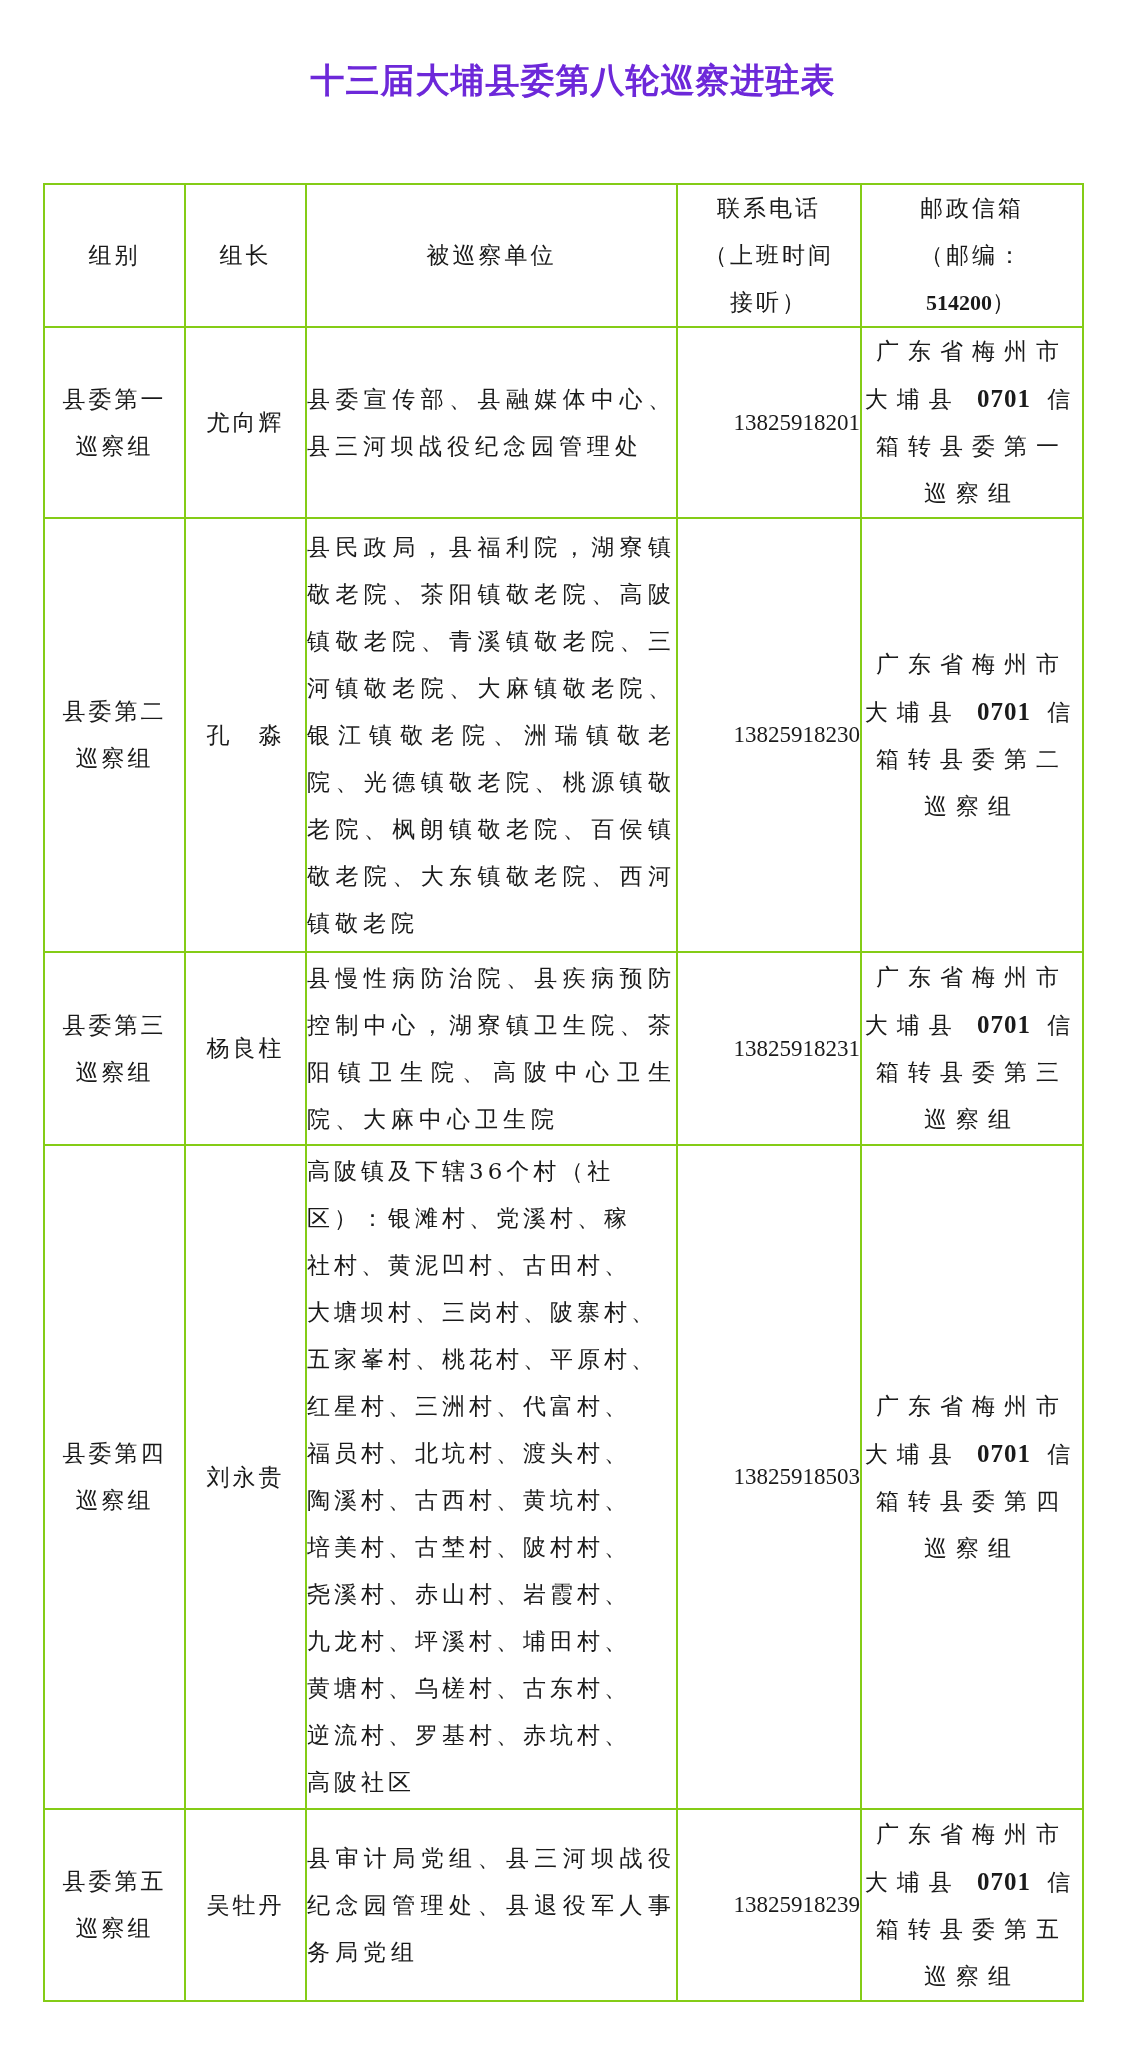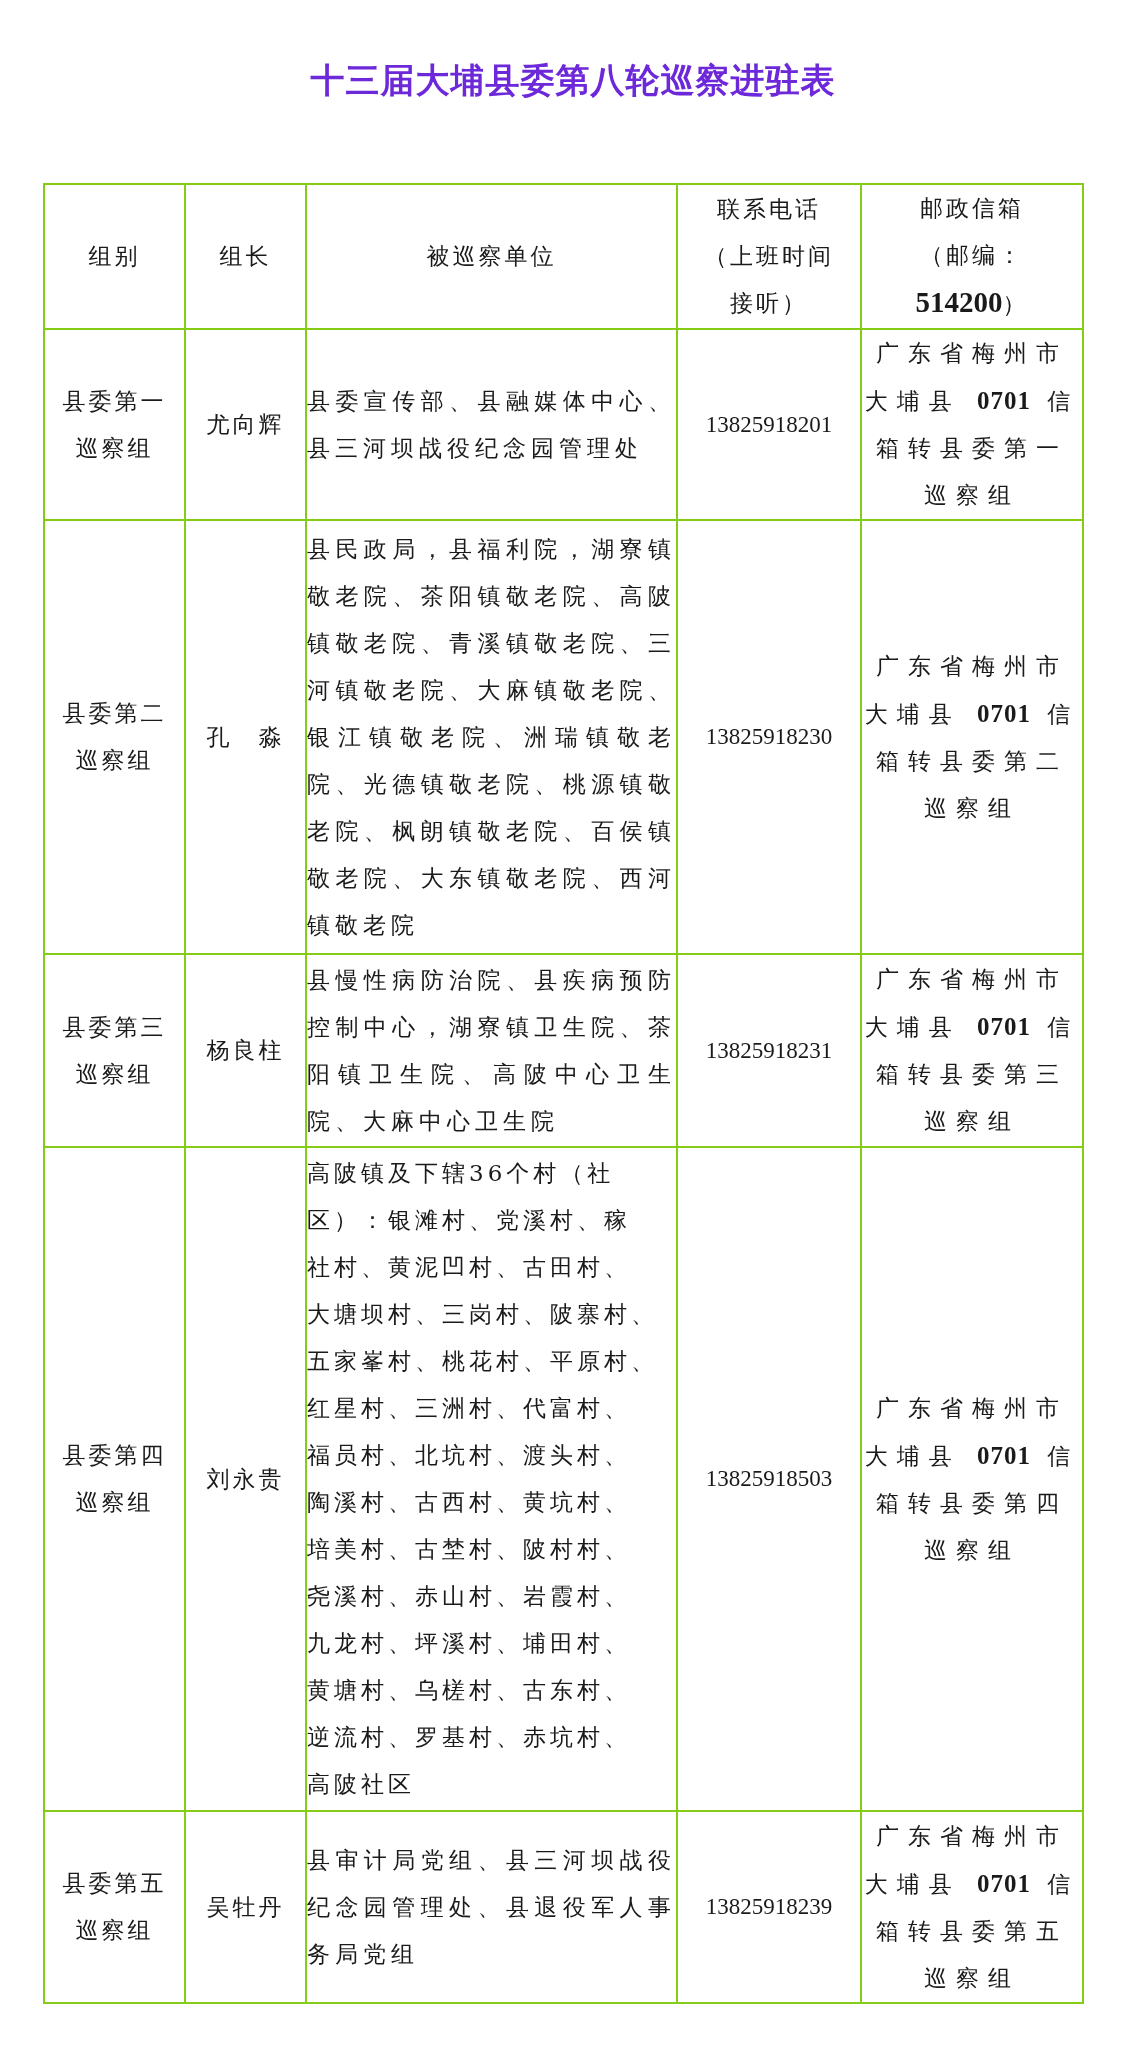--- a/index.html
+++ b/index.html
@@ -8,24 +8,24 @@
   .title { position: absolute; left: 12px; top: 58px; width: 1122px; text-align: center;
            font-size: 34px; font-weight: bold; letter-spacing: 1px; color: #6d28d9;
            font-family: "DejaVu Serif", "Liberation Serif", serif; }
   table.inspect { position: absolute; left: 43px; top: 183px; border-collapse: collapse;
                   table-layout: fixed; width: 1039px; }
   table.inspect td, table.inspect th { border: 2px solid #84cc16; padding: 0; vertical-align: middle;
                   font-weight: normal; font-size: 23px; color: #1a1a1a; }
   col.c1 { width: 141px; } col.c2 { width: 121px; } col.c3 { width: 371px; }
   col.c4 { width: 184px; } col.c5 { width: 222px; }
   .hdr th { text-align: center; line-height: 47px; height: 141px; letter-spacing: 3px; }
-  .hdr .bold-code { font-weight: bold; font-family: "Liberation Serif", serif; font-size: 29px; letter-spacing: 0; }
+  .hdr .bold-code { font-weight: bold; font-family: "Liberation Serif", serif; font-size: 22px; letter-spacing: 0; }
   td.center { text-align: center; line-height: 47px; letter-spacing: 3px; }
   td.units { text-align: justify; padding: 0 14px 0 16px; line-height: 47px; letter-spacing: 5px; }
-  td.phone { text-align: center; font-family: "Liberation Serif", serif; font-size: 26px; letter-spacing: 0; }
+  td.phone { text-align: right; font-family: "Liberation Serif", serif; font-size: 26px; letter-spacing: 0; }
   td.addr { padding: 0 12px 0 14px; line-height: 47px; letter-spacing: 9px; text-align: center; }
   .addr .num { font-weight: bold; font-family: "Liberation Serif", serif; font-size: 25px; letter-spacing: 1px; }
   .r1 { height: 191px; } .r2 { height: 434px; } .r3 { height: 193px; }
   .r4 { height: 664px; } .r5 { height: 192px; }
   .line { display: block; }
 </style>
 </head>
 <body>
 
 <div class="title">十三届大埔县委第八轮巡察进驻表</div>

